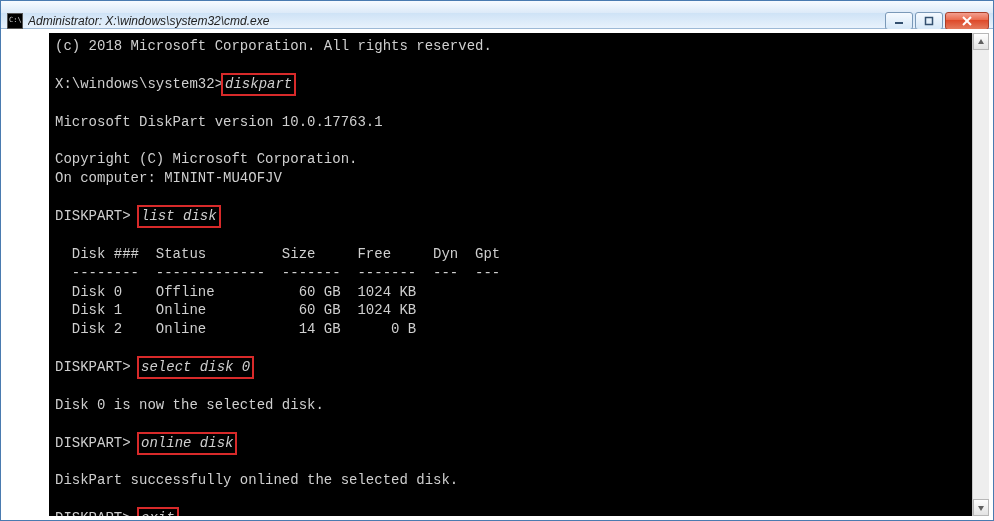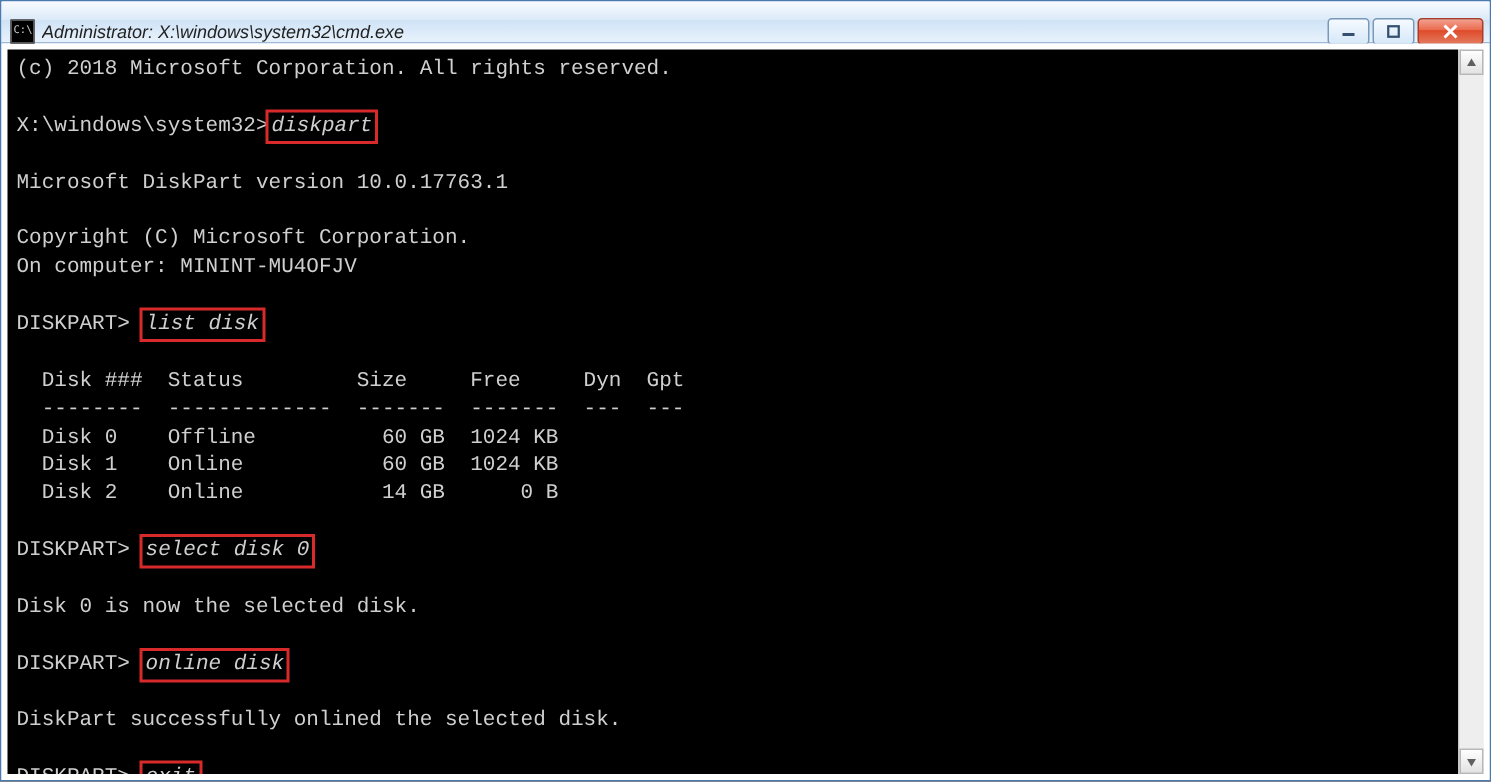--- a/index.html
+++ b/index.html
@@ -76,20 +76,21 @@
     color: #fff;
     width: 44px;
   }
   .win-btn svg { display: block; }
   .client-area {
     flex: 1;
     background: #fff;
     display: flex;
     padding: 4px;
     overflow: hidden;
+    margin-left: 44px;
   }
   .console {
     flex: 1;
     background: #000;
     color: #cfcfcf;
     font: 14px/1.35 "Consolas", "Courier New", monospace;
     padding: 4px 6px;
     overflow: hidden;
     white-space: pre;
     position: relative;

